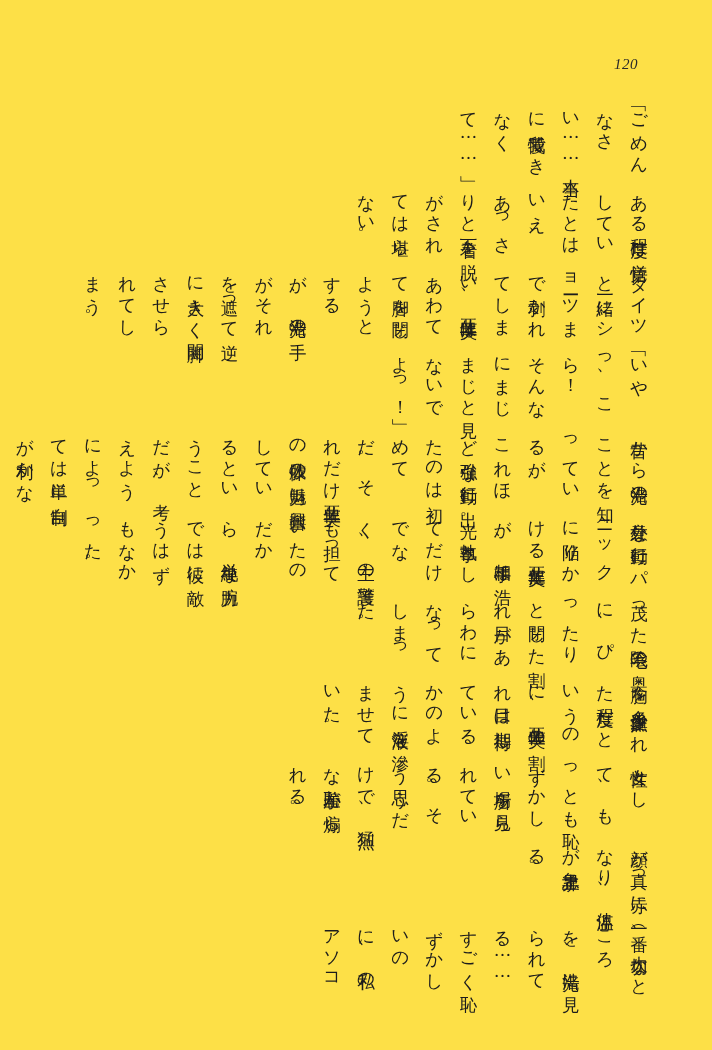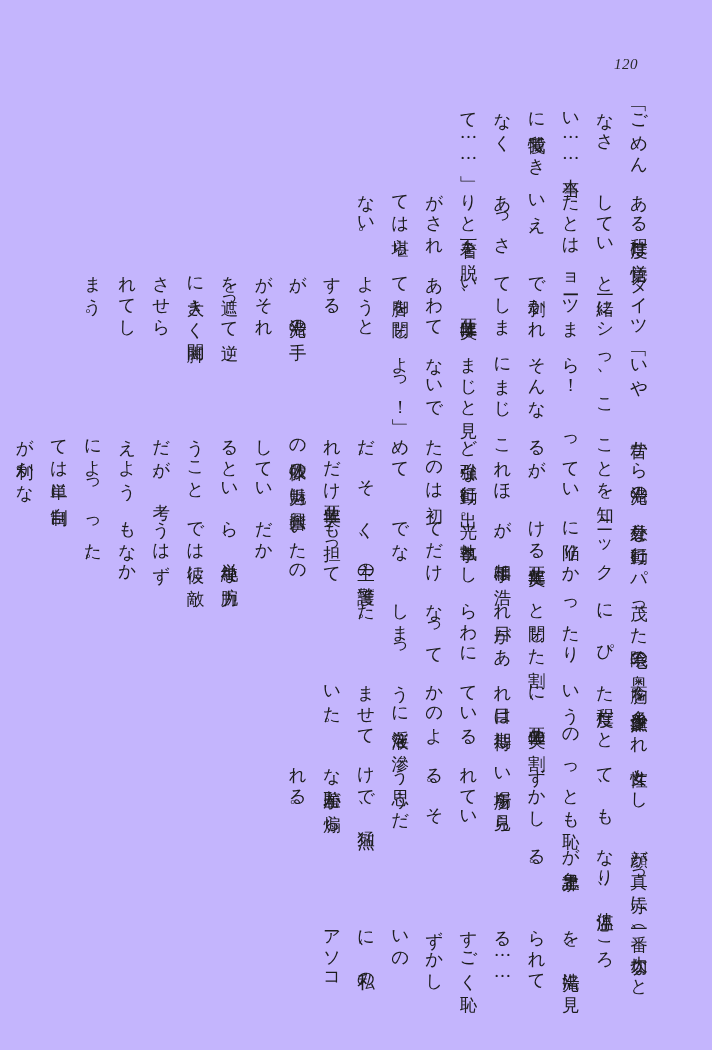--- a/index.html
+++ b/index.html
@@ -14,21 +14,21 @@
     color: #1a1a1a;
     position: relative;
     overflow: hidden;
   }
   #page {
     position: absolute;
     left: 0;
     top: 0;
     width: 712px;
     height: 1050px;
-    background: #c4b5fd;
+    background: #fde047;
   }
   
   #page-number {
     position: absolute;
     top: 56px;
     right: 74px;
     font-size: 15px;
     font-style: italic;
     font-family: "Liberation Serif", "DejaVu Serif", serif;
     color: #2a2a2a;

